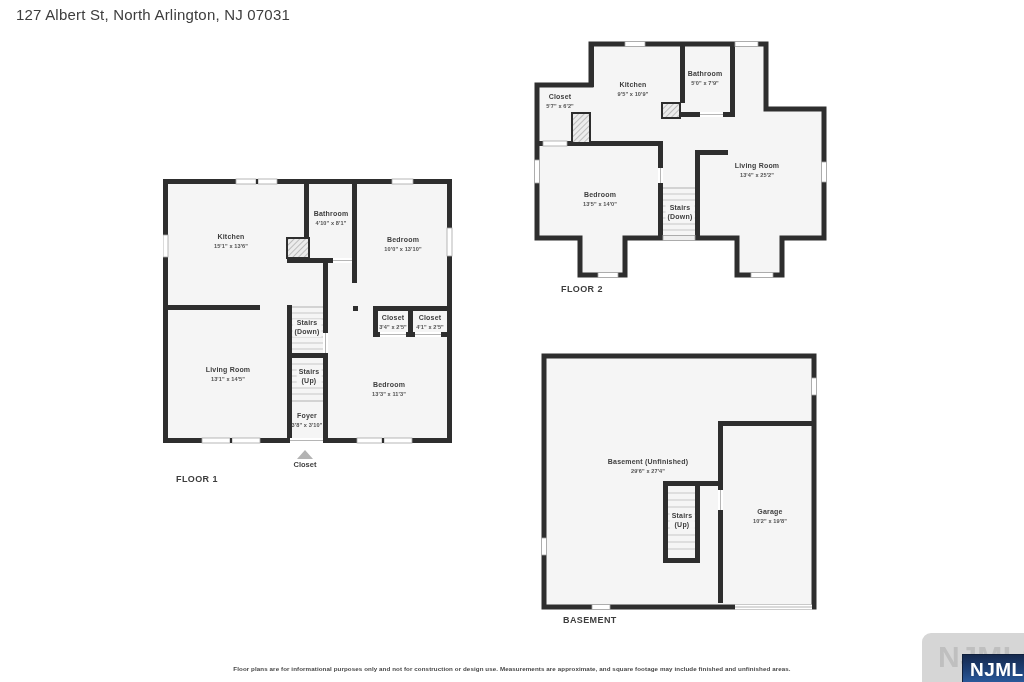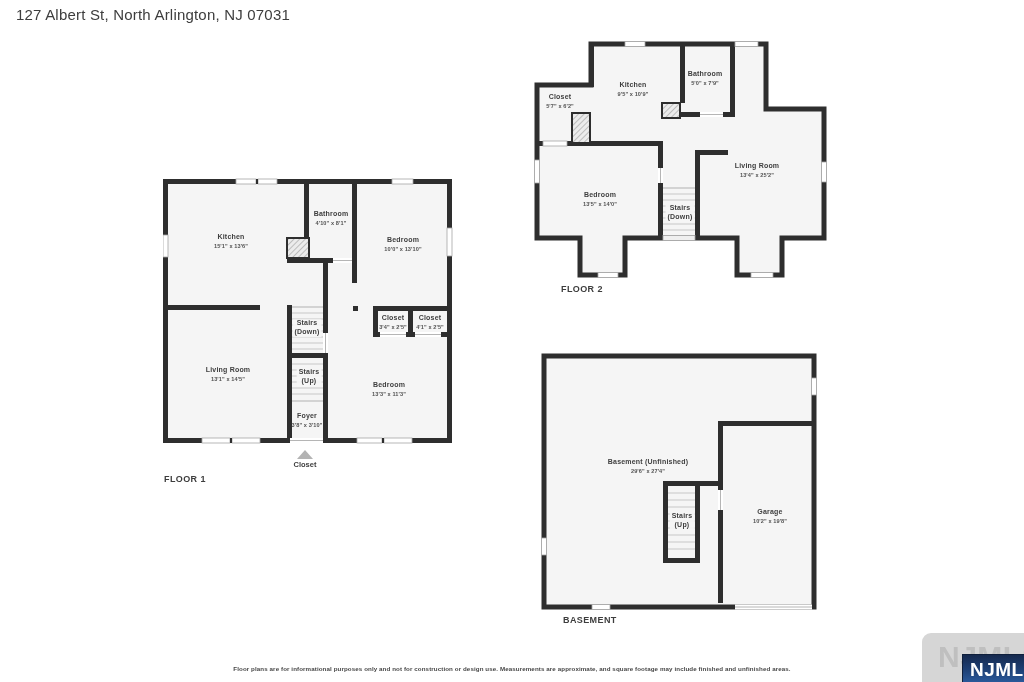--- a/index.html
+++ b/index.html
@@ -165,21 +165,21 @@
     <div class="rn">Bedroom</div>
     <div class="rd">13'3" x 11'3"</div>
   </div>
   <div class="room-label" style="left:307px; top:420px;">
     <div class="rn">Foyer</div>
     <div class="rd">3'8" x 3'10"</div>
   </div>
 
   <div class="entry-arrow"></div>
   <div class="entry-label">Closet</div>
-  <div class="floor-tag" style="left:164px; top:474px;">FLOOR 1</div>
+  <div class="floor-tag" style="left:176px; top:474px;">FLOOR 1</div>
 
   <svg class="plan-svg" style="left:533px; top:40px;" width="296" height="240" viewBox="0 0 296 240">
     <defs>
       <pattern id="h2" patternUnits="userSpaceOnUse" width="4" height="4" patternTransform="rotate(45)">
         <rect width="4" height="4" fill="#ececec"></rect>
         <line x1="0" y1="0" x2="0" y2="4" stroke="#8f8f8f" stroke-width="1"></line>
       </pattern>
     </defs>
     <path d="M58,4 H233 V69 H291 V198 H249 V235 H204 V198 H92 V235 H47 V198 H4 V45 H58 Z" fill="#f5f5f5" stroke="#2e2e2e" stroke-width="5" stroke-linejoin="miter"></path>
     <g fill="#2e2e2e">

